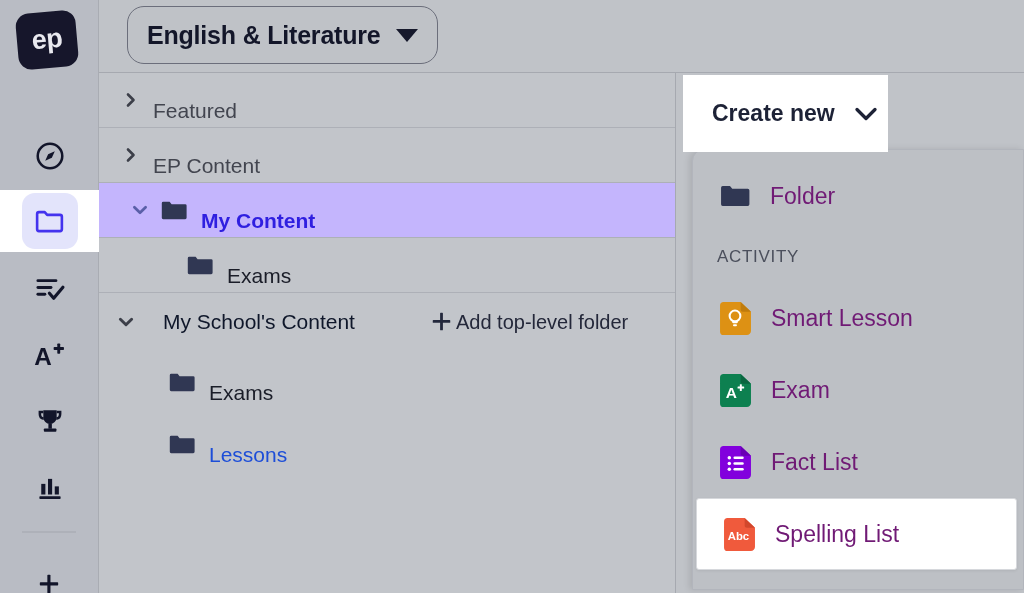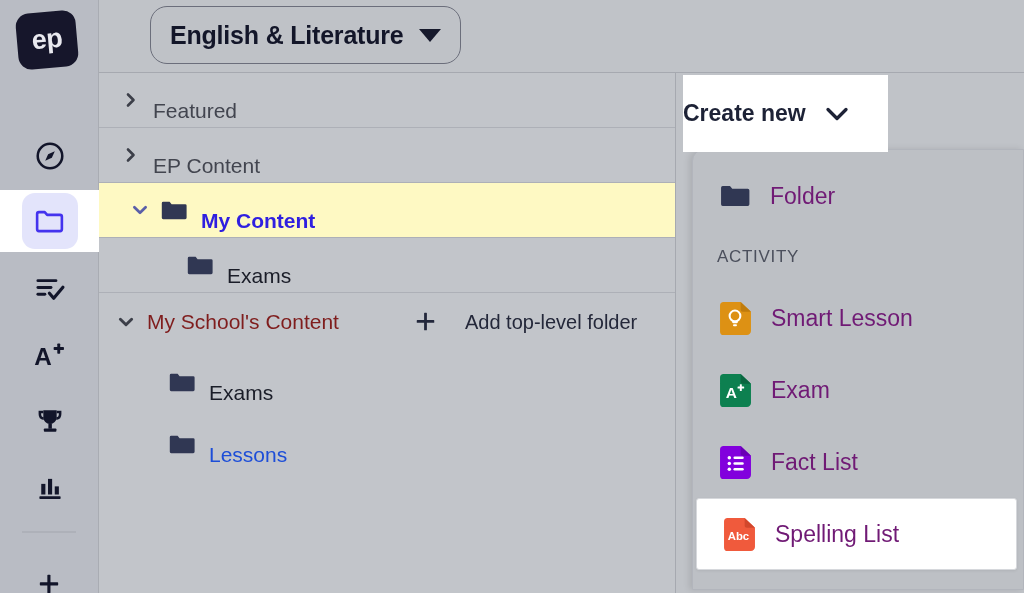--- a/index.html
+++ b/index.html
@@ -71,21 +71,20 @@
   }
   .subject-select {
     position: absolute; left: 28px; top: 6px;
     height: 58px;
     padding: 0 19px;
     border: 1px solid #6b6e7b;
     border-radius: 17px;
     background: #bfc2c7;
     display: flex; align-items: center; gap: 15px;
     cursor: pointer;
-    margin-left: 23px;
   }
   .subject-select .label {
     font-size: 25px;
     color: #131629;
     font-weight: bold;
     letter-spacing: -0.2px;
     white-space: nowrap;
   }
   .caret-down {
     width: 0; height: 0;
@@ -104,21 +103,21 @@
   }
   .tree-row {
     position: relative;
     height: 55px;
     display: flex; align-items: center;
     border-bottom: 1px solid #adb0b7;
     cursor: pointer;
     padding-left: 24px;
   }
   .tree-row.no-border { border-bottom: none; }
-  .tree-row.selected { background: #fef9c3; }
+  .tree-row.selected { background: #c4b5fd; }
   .tree-row .row-label {
     font-size: 21px;
     color: #42454f;
     white-space: nowrap;
     margin-top: 22px;
   }
   .tree-row.selected .row-label {
     color: #2f1fe0;
     font-weight: bold;
   }
@@ -139,40 +138,42 @@
   }
   .indent-1 { padding-left: 70px; }
   .indent-2 { padding-left: 88px; }
   .tree-section {
     height: 58px;
     display: flex; align-items: center;
     padding-left: 18px;
   }
   .tree-section .sec-label {
     font-size: 21px;
-    color: #7f1d1d;
-    white-space: nowrap;
+    color: #0f172a;
+    white-space: nowrap;
+    margin-left: 16px;
   }
   .add-folder {
-    display: flex; align-items: flex-start; gap: 29px;
+    display: flex; align-items: flex-start; gap: 4px;
     margin-left: 76px;
     cursor: pointer;
   }
   .add-folder .af-label {
     font-size: 20px;
     color: #24283a;
     white-space: nowrap;
   }
 
   
   .create-btn {
     position: absolute; left: 683px; top: 75px;
     width: 205px; height: 77px;
     background: #ffffff;
     display: flex; align-items: center;
+    padding-left: 29px;
     gap: 18px;
     cursor: pointer;
     z-index: 3;
   }
   .create-btn .cb-label {
     font-size: 23px;
     color: #1d2236;
     font-weight: bold;
     white-space: nowrap;
   }

